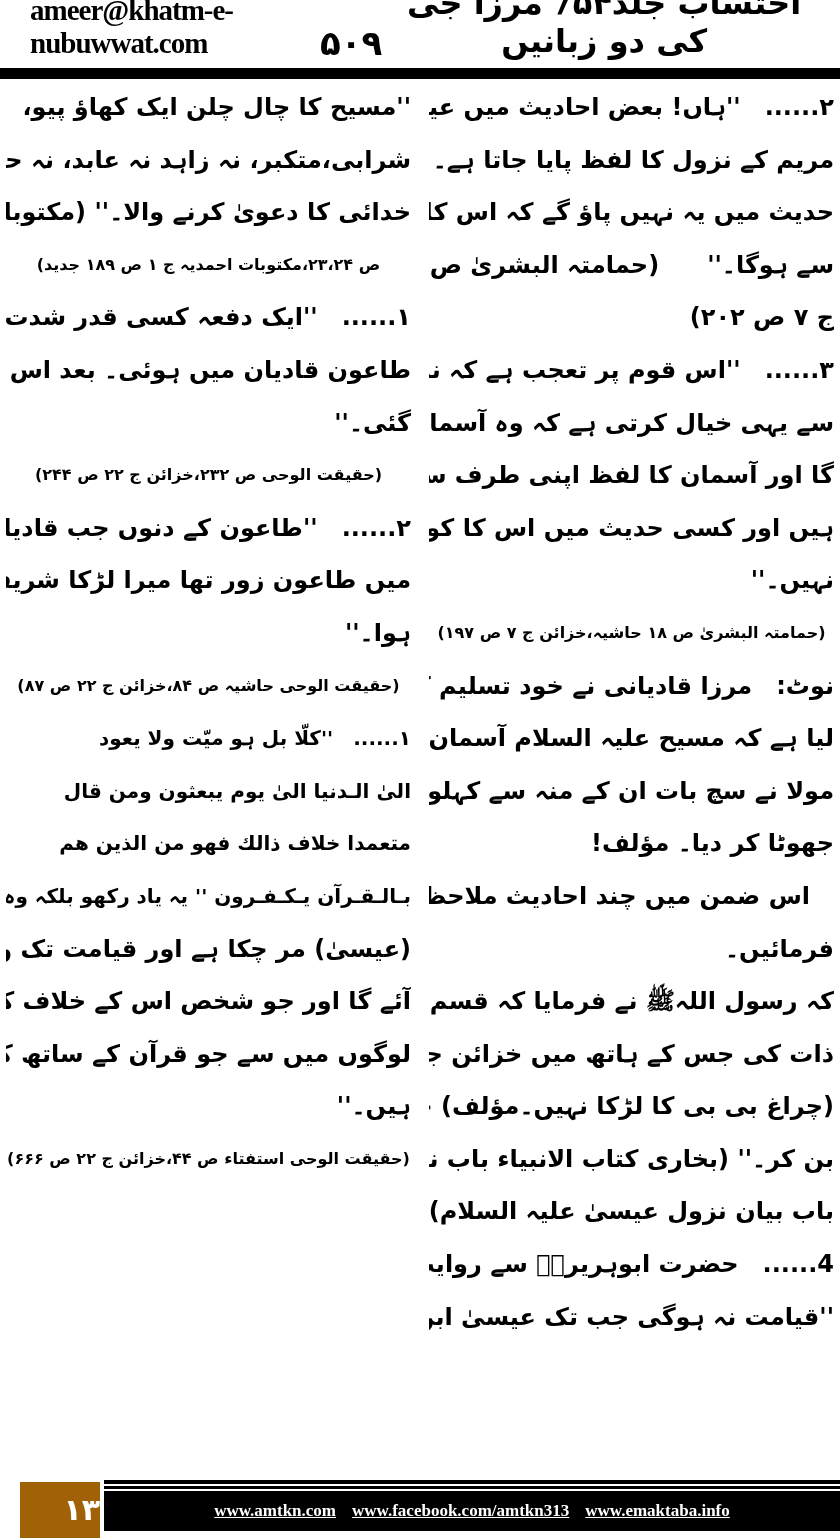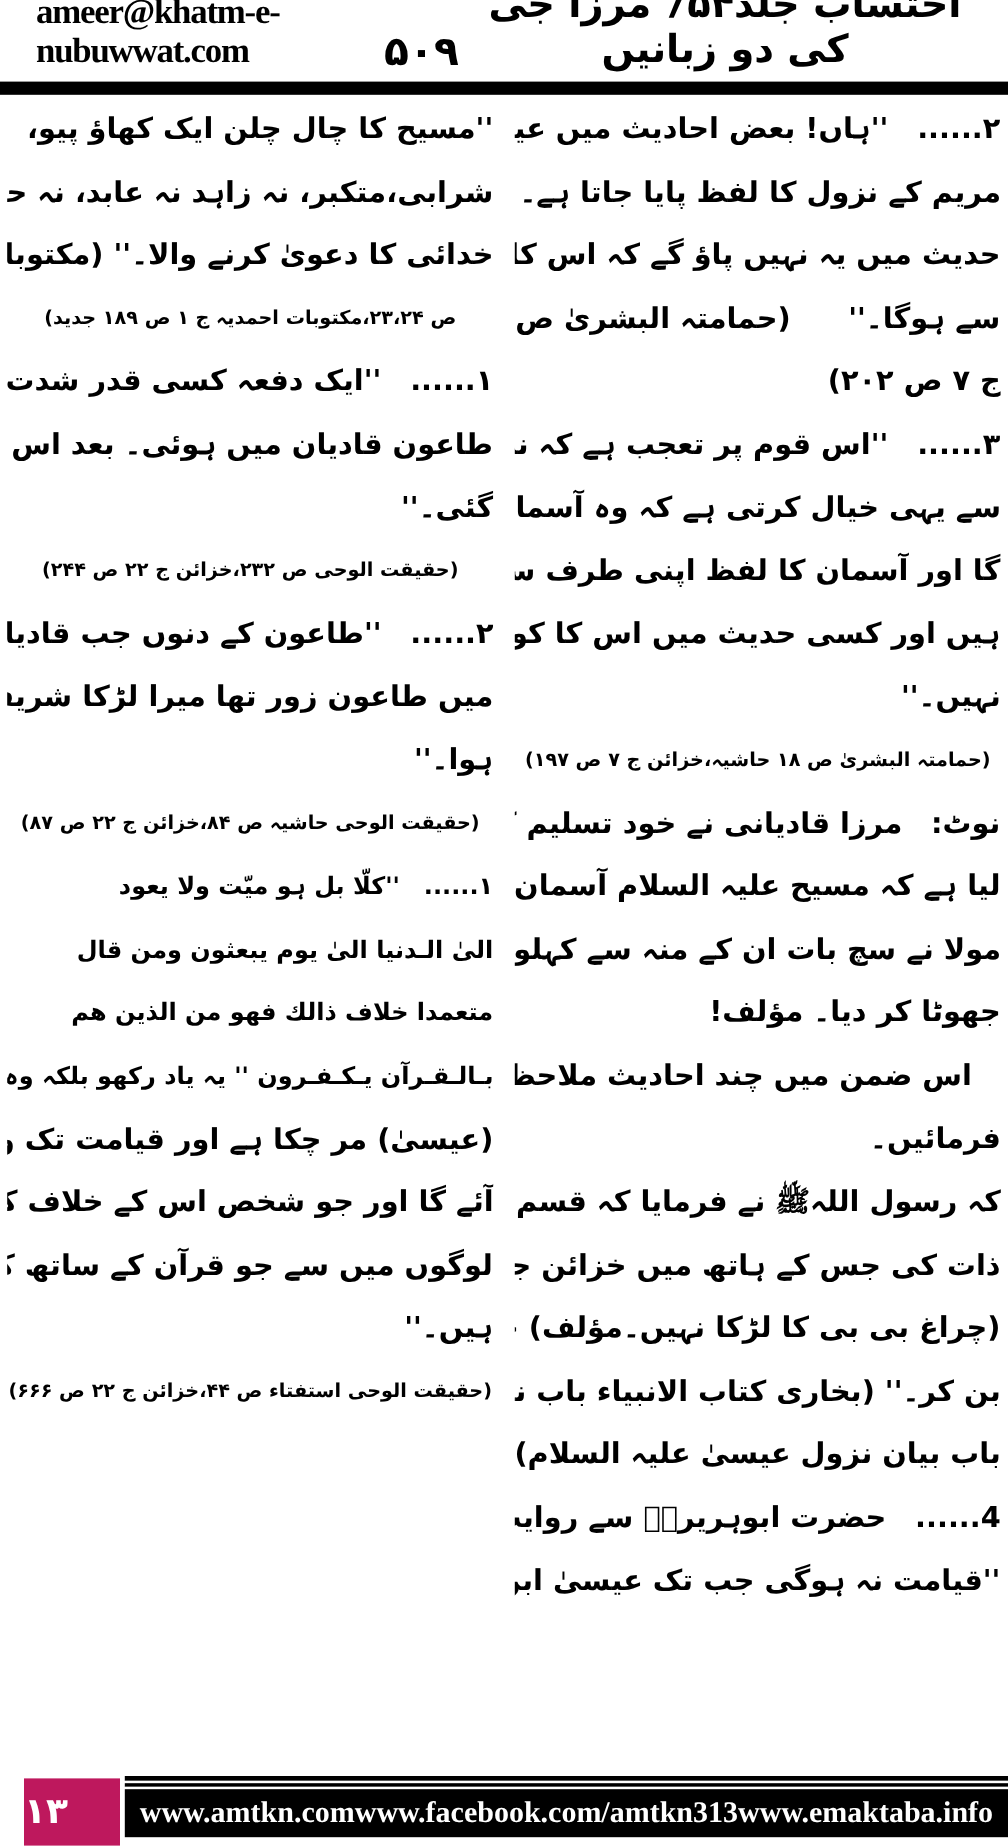--- a/index.html
+++ b/index.html
@@ -13,29 +13,29 @@
   .header-rule{height:11px;background:#000;margin-top:8px;}
   
   .body{display:flex;direction:rtl;padding:2px 6px 0 6px;gap:18px;}
   .col{flex:1;min-width:0;}
   .line{height:52.6px;line-height:52.6px;font-size:24px;font-weight:bold;direction:rtl;
         text-align:right;white-space:nowrap;overflow:hidden;}
   .line.cite{font-size:16px;text-align:center;}
   .line.arabic{font-size:20px;}
   
   .footer{position:absolute;left:0;right:0;bottom:0;height:60px;}
-  .footer-box{position:absolute;left:20px;bottom:2px;width:80px;height:56px;background:#be185d;
-              color:#fff;text-align:left;line-height:56px;font-size:30px;font-weight:bold;}
+  .footer-box{position:absolute;left:20px;bottom:2px;width:80px;height:56px;background:#a16207;
+              color:#fff;text-align:right;line-height:56px;font-size:30px;font-weight:bold;}
   .footer-right{margin-left:104px;}
   .stripe-a{height:4px;background:#000;}
   .stripe-gap{height:2px;background:#fff;}
   .stripe-b{height:3px;background:#000;}
   .footer-bar{height:40px;background:#000;color:#fff;display:flex;justify-content:center;
-              align-items:center;gap:0;font-family:"Liberation Serif",serif;
-              font-weight:bold;font-size:25px;}
+              align-items:center;gap:16px;font-family:"Liberation Serif",serif;
+              font-weight:bold;font-size:17px;text-decoration:underline;}
   .footer-bar a{color:#fff;text-decoration:none;}
 </style>
 </head>
 <body>
 
 <div class="page">
 
   <div class="header">
     <span class="email">ameer@khatm-e-nubuwwat.com</span>
     <span class="pagenum">۵۰۹</span>

